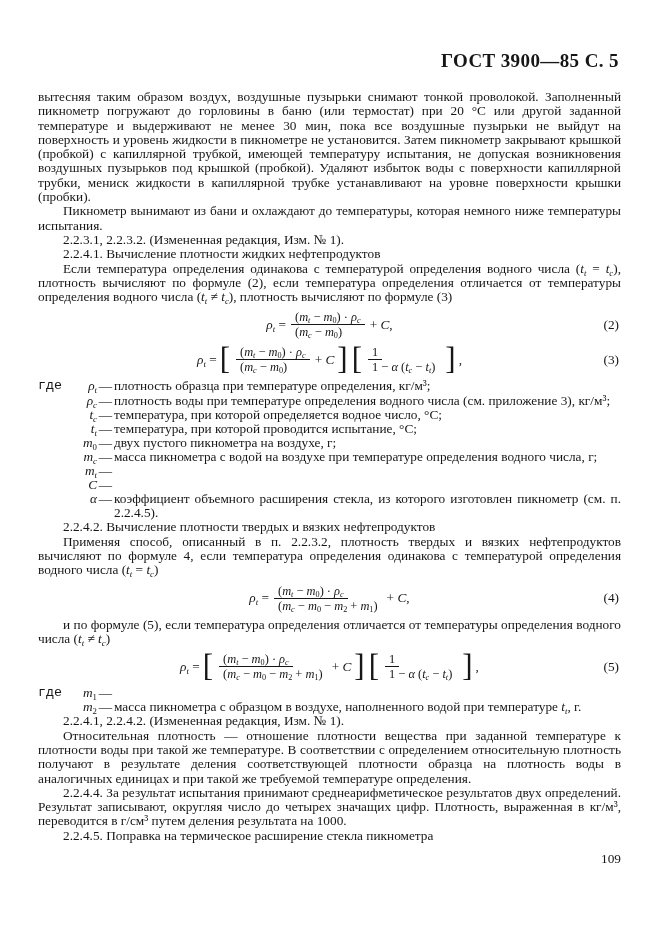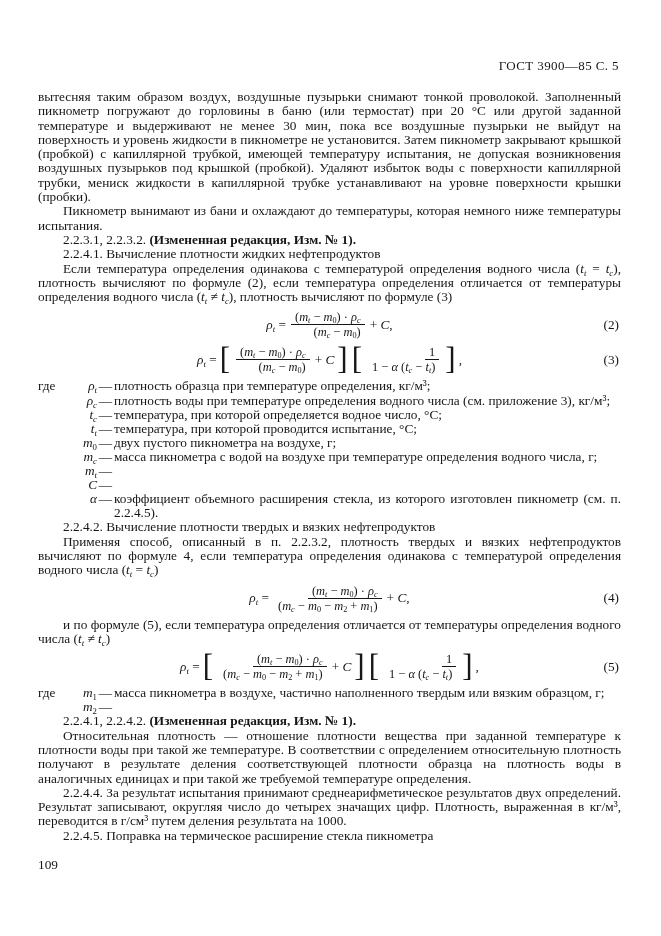--- a/index.html
+++ b/index.html
@@ -5,48 +5,48 @@
   html,body{margin:0;padding:0;background:#ffffff;}
   .page{
     position:relative;
     width:661px;height:936px;
     background:#ffffff;
     font-family:"Liberation Serif", serif;
     color:#161616;
     overflow:hidden;
   }
   .running-header{
-    position:absolute;top:58px;right:42px;
-    font-weight:normal;font-size:13px;letter-spacing:.4px;
+    position:absolute;top:50px;right:42px;
+    font-weight:bold;font-size:19px;letter-spacing:.4px;
     white-space:nowrap;
   }
   .body-col{
     position:absolute;left:38px;top:90px;width:583px;
     font-size:13.3px;line-height:14.3px;
   }
   p{margin:0;text-indent:25px;text-align:justify;}
   p.noindent{text-indent:0;}
   .it{font-style:italic;}
-  .bd{font-weight:bold;}
+  .bd{font-weight:normal;}
   .sb{font-size:.66em;vertical-align:-0.3em;line-height:0;}
   
   .f-row{position:relative;display:flex;align-items:center;justify-content:center;margin:6px 0 5px;font-family:Liberation Serif, serif;}
   .f-body{display:flex;align-items:center;gap:2px;white-space:nowrap;}
-  .frac{display:inline-flex;flex-direction:column;align-items:flex-end;margin:0 3px;}
+  .frac{display:inline-flex;flex-direction:column;align-items:flex-start;margin:0 3px;}
   .frac .num,.frac .den{font-size:12.4px;line-height:14px;padding:0 4px;text-align:center;}
   .frac .num{border-bottom:1px solid #161616;}
   .bigbr{font-size:31px;line-height:28px;font-weight:400;margin:0 1px;transform:translateY(-1px);}
   .eq-no{position:absolute;right:2px;top:50%;transform:translateY(-50%);}
   
   .def-row{display:flex;line-height:14.1px;}
-  .def-pre{flex:0 0 32px;}
+  .def-pre{flex:0 0 32px;font-family:Liberation Mono, monospace;}
   .def-term{flex:0 0 27px;text-align:right;white-space:nowrap;}
   .def-dash{flex:0 0 17px;text-align:center;}
   .def-text{flex:1;text-align:justify;}
-  .page-number{text-align:left;text-indent:0;margin-top:15px;}
+  .page-number{text-align:right;text-indent:0;margin-top:9px;}
 </style>
 </head>
 <body>
 
 <div class="page">
 
   <div class="running-header">ГОСТ 3900—85 С. 5</div>
 
   <div class="body-col">
 
@@ -180,26 +180,26 @@
         <span>,</span>
       </span>
       <span class="eq-no">(5)</span>
     </div>
 
     <div>
       <div class="def-row">
         <span class="def-pre">где</span>
         <span class="def-term"><span class="it">m</span><span class="sb">1</span></span>
         <span class="def-dash">—</span>
-        <span class="def-text"><span>масса пикнометра в воздухе, частично наполненного твердым или вязким образцом, г;</span></span>
       </div>
       <div class="def-row">
         <span class="def-pre"></span>
         <span class="def-term"><span class="it">m</span><span class="sb">2</span></span>
         <span class="def-dash">—</span>
+        <span class="def-text"><span>масса пикнометра с образцом в воздухе, наполненного водой при температуре </span><span class="it">t</span><span class="sb it">t</span><span>, г.</span></span>
       </div>
     </div>
 
     <p><span>2.2.4.1, 2.2.4.2. </span><span class="bd">(Измененная редакция, Изм. № 1).</span></p>
     <p>Относительная плотность — отношение плотности вещества при заданной температуре к плотности воды при такой же температуре. В соответствии с определением относительную плотность получают в результате деления соответствующей плотности образца на плотность воды в аналогичных единицах и при такой же требуемой температуре определения.</p>
     <p>2.2.4.4. За результат испытания принимают среднеарифметическое результатов двух определений. Результат записывают, округляя число до четырех значащих цифр. Плотность, выраженная в кг/м³, переводится в г/см³ путем деления результата на 1000.</p>
     <p>2.2.4.5. Поправка на термическое расширение стекла пикнометра</p>
 
     <div class="page-number">109</div>
 

